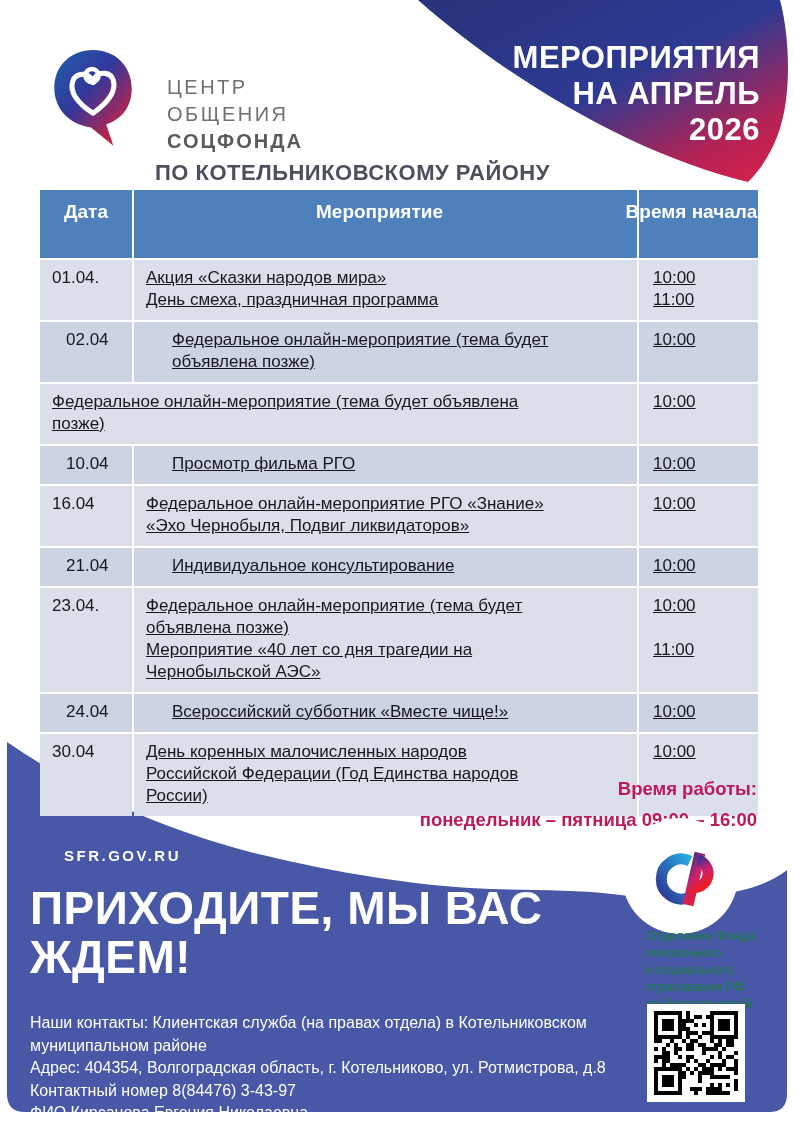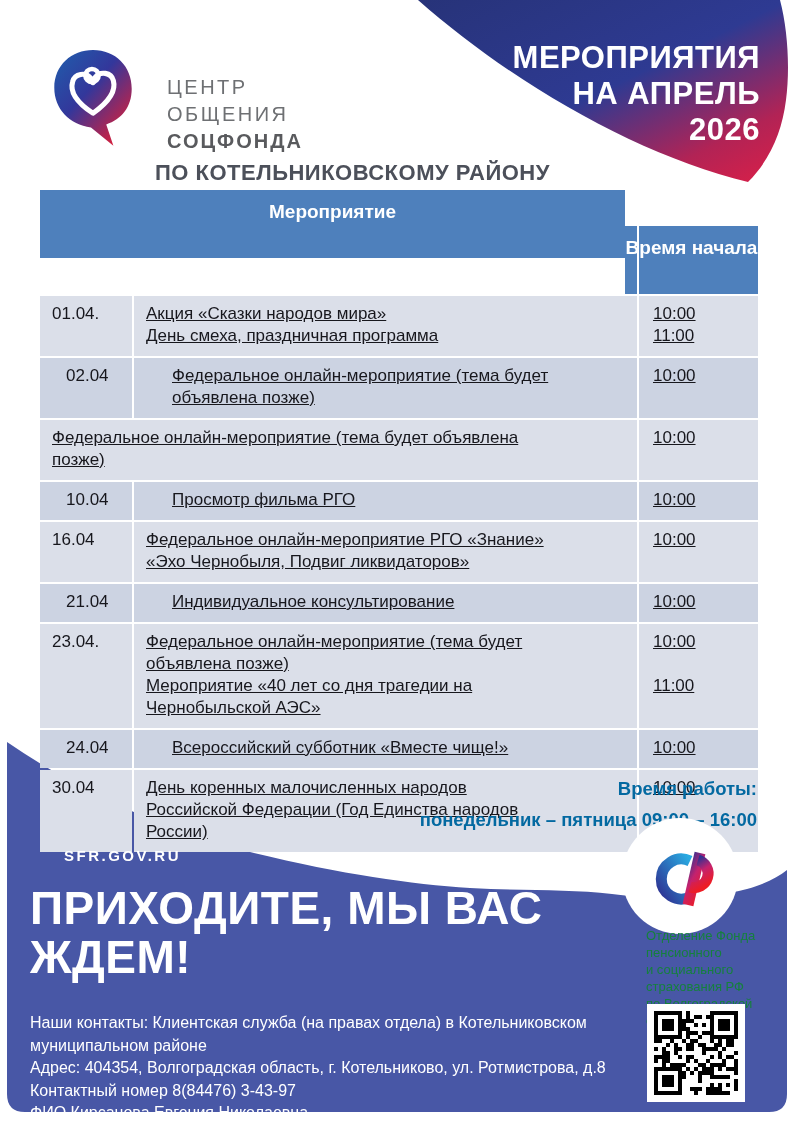--- a/index.html
+++ b/index.html
@@ -25,37 +25,37 @@
     font-weight:bold;font-size:22px;letter-spacing:.5px;
   }
   
   .etable{position:absolute;left:40px;top:190px;width:718px;color:#17171d;}
   .thead{display:flex;background:transparent;}
   .thead .hcell{background:#4e80bc;color:#fff;font-weight:bold;font-size:19px;
     text-align:center;box-sizing:border-box;padding-top:10px;height:68px;line-height:24px;}
   .th-date{width:92px;margin-right:2px;}
   .th-mid{flex:1;position:relative;display:flex;}
   .th-ev{flex:1;}
-  .th-tm{width:133px;margin-top:36px;}
+  .th-tm{width:133px;}
   .th-mid::after{content:'';position:absolute;top:0;bottom:0;right:119px;width:2px;background:#fff;}
   .trow{display:flex;margin-top:2px;font-size:17px;line-height:22px;}
   .trow.light .cellbg{background:#dbdfe9;}
   .trow.dark  .cellbg{background:#ccd3e2;padding-left:26px;}
   .td-date{width:92px;margin-right:2px;box-sizing:border-box;padding:7px 0 9px 12px;}
   .evwrap{flex:1;position:relative;padding:7px 0 9px 0;}
   .evwrap::after{content:'';position:absolute;top:0;bottom:0;right:119px;width:2px;background:#fff;}
   .sub{display:flex;text-decoration:underline;}
   .ev{flex:1;padding:0 88px 0 12px;}
   .tm{width:119px;flex-shrink:0;box-sizing:border-box;padding-left:14px;}
   
   .wave-svg{position:absolute;left:0;top:0;width:793px;height:1123px;pointer-events:none;}
   .logo-blob{position:absolute;left:622px;top:818px;width:116px;height:116px;border-radius:50%;background:#ffffff;}
   .sfr-logo{position:absolute;left:646px;top:845px;width:76px;height:66px;}
   .worktime{
-    position:absolute;right:36px;top:773px;text-align:right;color:#0369a1;
+    position:absolute;right:36px;top:773px;text-align:right;color:#be185d;
     font-weight:bold;font-size:18.5px;line-height:31px;
   }
   .website{
     position:absolute;left:64px;top:847px;color:#ffffff;
     font-weight:bold;font-size:15px;letter-spacing:2.5px;
   }
   .headline{
     position:absolute;left:30px;top:884px;width:640px;color:#ffffff;
     font-weight:800;font-size:46px;line-height:49px;letter-spacing:.5px;
   }
@@ -110,20 +110,21 @@
 </svg>
 <div class="brand-lines">
   <div class="b1">ЦЕНТР</div>
   <div class="b2">ОБЩЕНИЯ</div>
   <div class="b3">СОЦФОНДА</div>
 </div>
 <div class="district">ПО КОТЕЛЬНИКОВСКОМУ РАЙОНУ</div>
 
 <div class="etable">
   <div class="thead">
+    <div class="hcell th-date">Дата</div>
     <div class="th-mid">
       <div class="hcell th-ev">Мероприятие</div>
       <div class="hcell th-tm">Время начала</div>
     </div>
   </div>
   <div id="tbody">
       <div class="trow light">
         <div class="td-date cellbg">01.04.</div>
         <div class="evwrap cellbg">
           <div class="sub">

